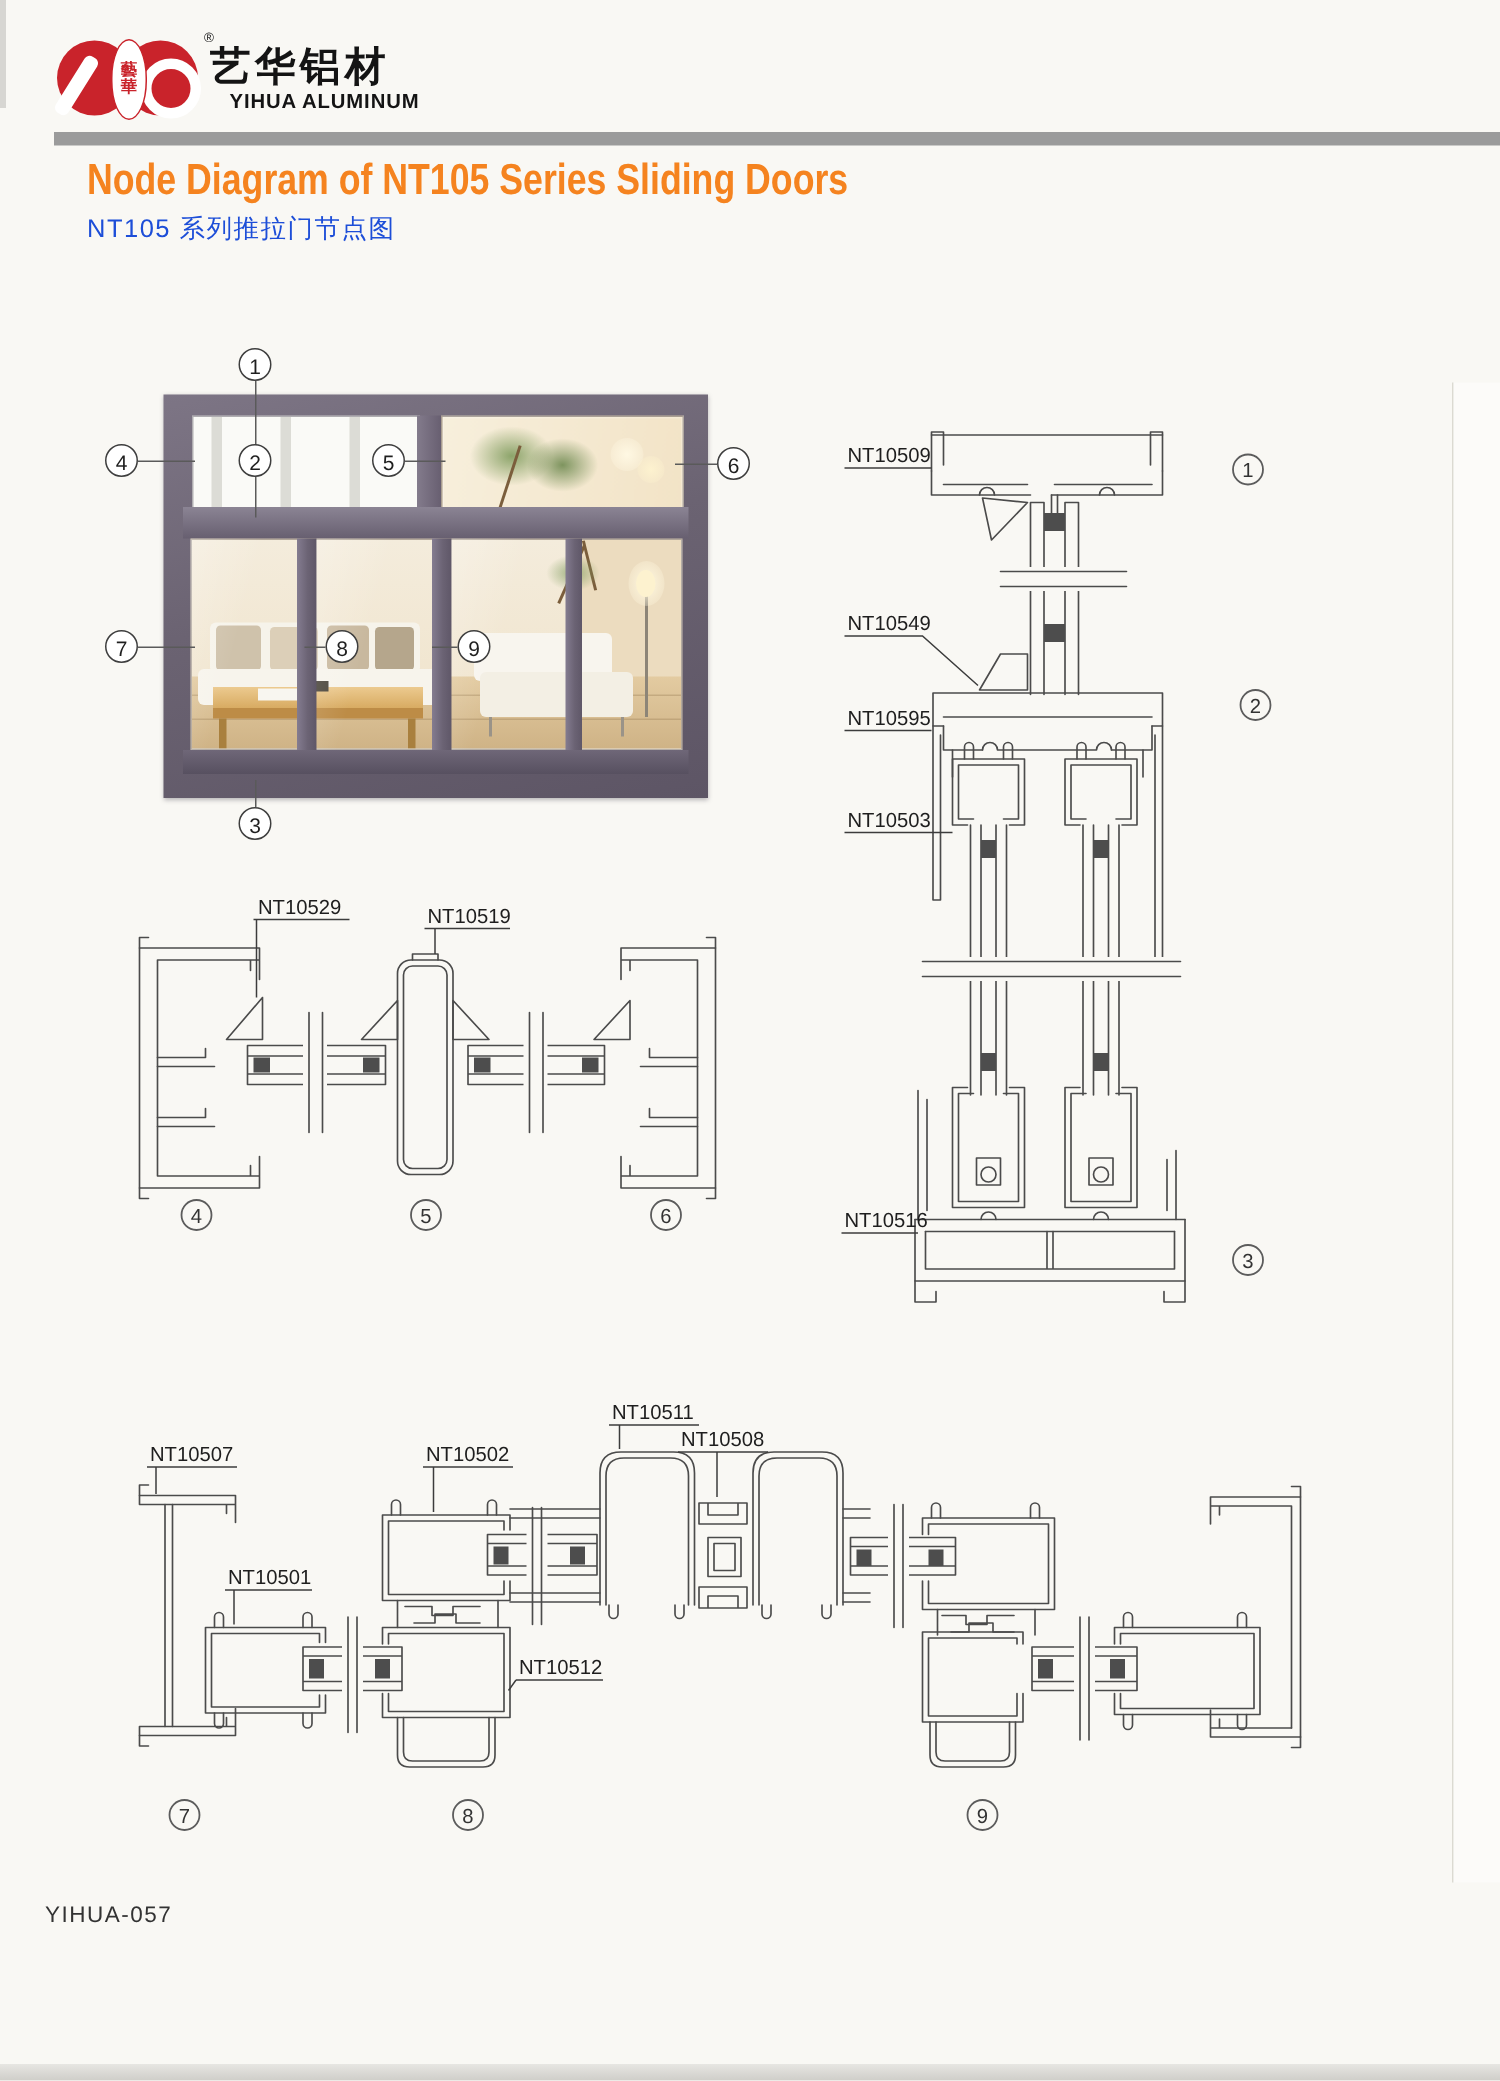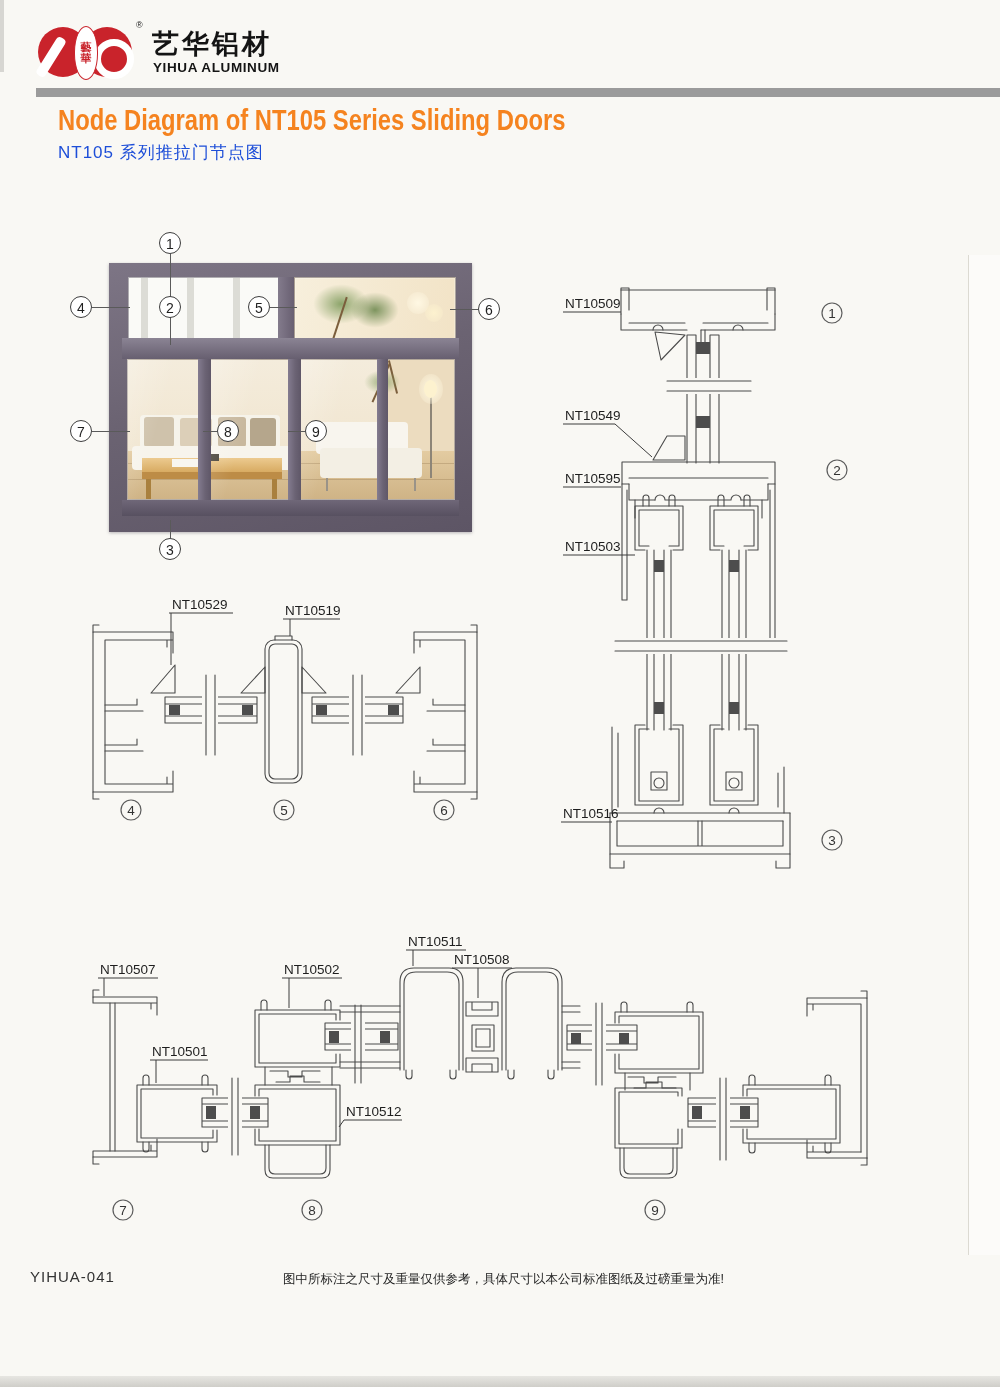--- a/index.html
+++ b/index.html
@@ -19,21 +19,21 @@
   .logo { position:absolute; left:38px; top:24px; width:110px; height:56px; }
   .logo .disc { position:absolute; width:50px; height:50px; border-radius:50%; background:#c9232b; top:3px; }
   .logo .disc.l { left:0; }
   .logo .disc.r { left:44px; }
   .logo .slash { position:absolute; left:8px; top:8px; width:10px; height:44px; background:#fff; transform:rotate(32deg); border-radius:4px; }
   .logo .ring { position:absolute; left:56px; top:15px; width:26px; height:26px; border:7px solid #fff; border-radius:50%; }
   .logo .seal { position:absolute; left:36px; top:2px; width:22px; height:52px; background:#fff; border:1.5px solid #c9232b;
     border-radius:50% / 48%; display:flex; flex-direction:column; align-items:center; justify-content:center; }
   .logo .seal span { font-size:11px; line-height:11px; color:#c9232b; font-weight:bold; }
   .reg { position:absolute; left:136px; top:20px; font-size:9px; color:#1c1c1c; }
-  .brand-cn { position:absolute; left:152px; top:26px; font-size:27px; font-weight:bold; letter-spacing:3px; color:#141414; }
+  .brand-cn { position:absolute; left:140px; top:26px; font-size:27px; font-weight:bold; letter-spacing:3px; color:#141414; }
   .brand-en { position:absolute; left:153px; top:60px; font-size:13.5px; font-weight:bold; letter-spacing:.6px; color:#141414; }
   .rule { position:absolute; left:36px; top:88px; width:964px; height:9px; background:#9b9b9b; }
 
   .title-en { position:absolute; left:58px; top:104px; font-size:29px; font-weight:bold; color:#f5831f;
     transform:scaleX(.82); transform-origin:left; white-space:nowrap; letter-spacing:0; }
   .title-cn { position:absolute; left:58px; top:141px; font-size:17px; color:#1d4ed8; letter-spacing:1px; }
 
   
   .photo { position:absolute; left:109px; top:263px; width:363px; height:269px;
     background:linear-gradient(165deg,#7d7585 0%,#6b6372 45%,#5d5565 100%);
@@ -417,17 +417,16 @@
     <g>
       <circle class="mkc" cx="232" cy="280" r="10"></circle>
         <text class="mkt" x="232" y="285">8</text>
     </g>
     <g>
       <circle class="mkc" cx="575" cy="280" r="10"></circle>
         <text class="mkt" x="575" y="285">9</text>
     </g>
   </svg>
 
-  <div class="foot-code">YIHUA-041</div>
-  <div class="foot-note">图中所标注之尺寸及重量仅供参考，具体尺寸以本公司标准图纸及过磅重量为准!</div>
+  <div class="foot-code">YIHUA-057</div>
 
   <div class="edge-bottom"></div>
 </div>
 
 </body></html>

